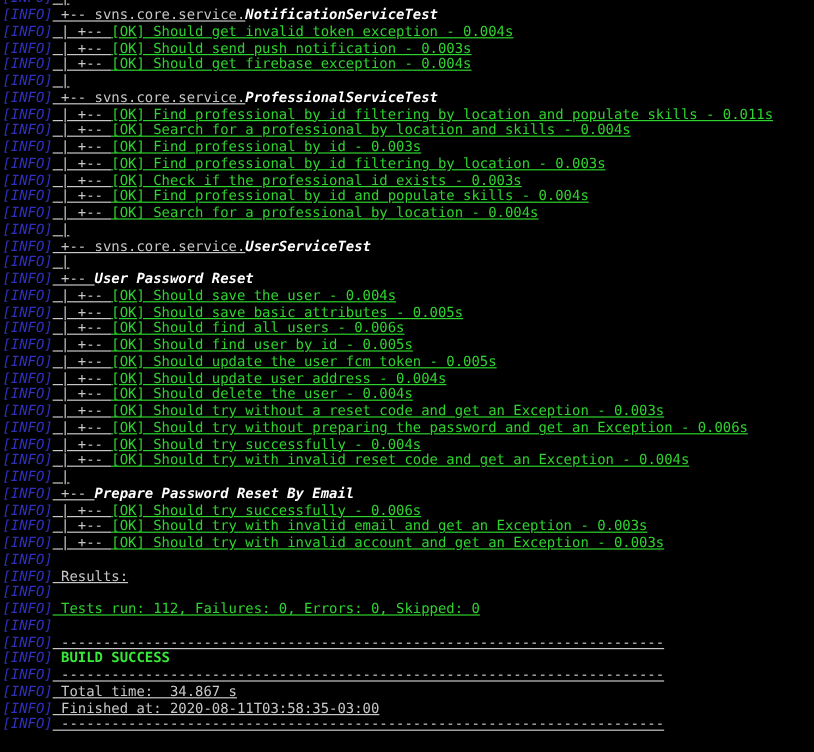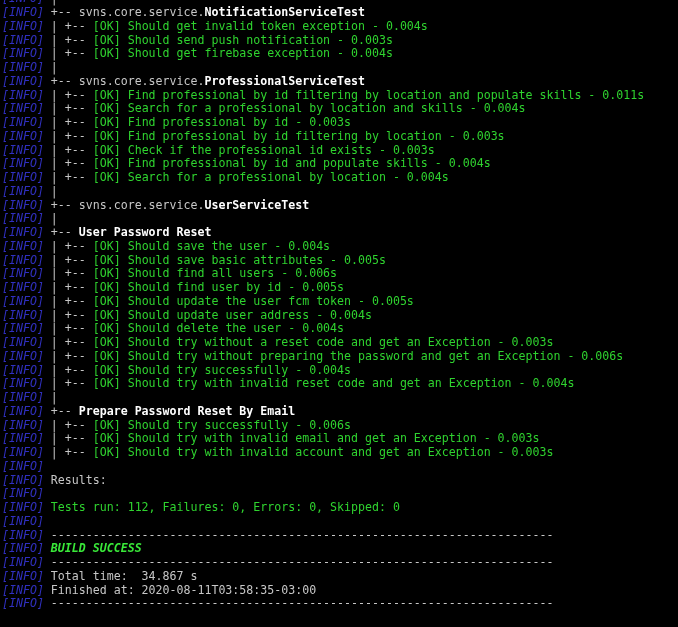--- a/index.html
+++ b/index.html
@@ -21,23 +21,23 @@
     position: absolute;
     top: -7.6px;
     left: 2px;
     font-family: "DejaVu Sans Mono", "Liberation Mono", monospace;
     font-size: 11.6px;
     line-height: 13.75px;
     white-space: pre;
   }
   .line { height: 13.75px; }
   .s-info   { color: var(--blue,  #3030c0); font-style: italic; }
-  .s-text   { color: var(--gray,  #c7c7c7); }
-  .s-white  { color: var(--white, #ffffff); font-weight: bold; }
-  .s-green  { color: var(--green, #2fd32f); }
-  .s-sgreen { color: var(--sgreen,#39e839); font-weight: bold; font-style: italic; }
+  .s-text   { color: var(--gray,  #c7c7c7); text-decoration: underline; }
+  .s-white  { color: var(--white, #ffffff); font-weight: bold; font-style: italic; }
+  .s-green  { color: var(--green, #2fd32f); text-decoration: underline; }
+  .s-sgreen { color: var(--sgreen,#39e839); font-weight: bold; }
 </style>
 </head>
 <body>
 
 <div class="terminal">
   <div class="console"><div class="line"><span class="s-info">[INFO]</span><span class="s-text"> |</span></div><div class="line"><span class="s-info">[INFO]</span><span class="s-text"> +-- svns.core.service.</span><span class="s-white">NotificationServiceTest</span></div><div class="line"><span class="s-info">[INFO]</span><span class="s-text"> | +-- </span><span class="s-green">[OK] Should get invalid token exception - 0.004s</span></div><div class="line"><span class="s-info">[INFO]</span><span class="s-text"> | +-- </span><span class="s-green">[OK] Should send push notification - 0.003s</span></div><div class="line"><span class="s-info">[INFO]</span><span class="s-text"> | +-- </span><span class="s-green">[OK] Should get firebase exception - 0.004s</span></div><div class="line"><span class="s-info">[INFO]</span><span class="s-text"> |</span></div><div class="line"><span class="s-info">[INFO]</span><span class="s-text"> +-- svns.core.service.</span><span class="s-white">ProfessionalServiceTest</span></div><div class="line"><span class="s-info">[INFO]</span><span class="s-text"> | +-- </span><span class="s-green">[OK] Find professional by id filtering by location and populate skills - 0.011s</span></div><div class="line"><span class="s-info">[INFO]</span><span class="s-text"> | +-- </span><span class="s-green">[OK] Search for a professional by location and skills - 0.004s</span></div><div class="line"><span class="s-info">[INFO]</span><span class="s-text"> | +-- </span><span class="s-green">[OK] Find professional by id - 0.003s</span></div><div class="line"><span class="s-info">[INFO]</span><span class="s-text"> | +-- </span><span class="s-green">[OK] Find professional by id filtering by location - 0.003s</span></div><div class="line"><span class="s-info">[INFO]</span><span class="s-text"> | +-- </span><span class="s-green">[OK] Check if the professional id exists - 0.003s</span></div><div class="line"><span class="s-info">[INFO]</span><span class="s-text"> | +-- </span><span class="s-green">[OK] Find professional by id and populate skills - 0.004s</span></div><div class="line"><span class="s-info">[INFO]</span><span class="s-text"> | +-- </span><span class="s-green">[OK] Search for a professional by location - 0.004s</span></div><div class="line"><span class="s-info">[INFO]</span><span class="s-text"> |</span></div><div class="line"><span class="s-info">[INFO]</span><span class="s-text"> +-- svns.core.service.</span><span class="s-white">UserServiceTest</span></div><div class="line"><span class="s-info">[INFO]</span><span class="s-text"> |</span></div><div class="line"><span class="s-info">[INFO]</span><span class="s-text"> +-- </span><span class="s-white">User Password Reset</span></div><div class="line"><span class="s-info">[INFO]</span><span class="s-text"> | +-- </span><span class="s-green">[OK] Should save the user - 0.004s</span></div><div class="line"><span class="s-info">[INFO]</span><span class="s-text"> | +-- </span><span class="s-green">[OK] Should save basic attributes - 0.005s</span></div><div class="line"><span class="s-info">[INFO]</span><span class="s-text"> | +-- </span><span class="s-green">[OK] Should find all users - 0.006s</span></div><div class="line"><span class="s-info">[INFO]</span><span class="s-text"> | +-- </span><span class="s-green">[OK] Should find user by id - 0.005s</span></div><div class="line"><span class="s-info">[INFO]</span><span class="s-text"> | +-- </span><span class="s-green">[OK] Should update the user fcm token - 0.005s</span></div><div class="line"><span class="s-info">[INFO]</span><span class="s-text"> | +-- </span><span class="s-green">[OK] Should update user address - 0.004s</span></div><div class="line"><span class="s-info">[INFO]</span><span class="s-text"> | +-- </span><span class="s-green">[OK] Should delete the user - 0.004s</span></div><div class="line"><span class="s-info">[INFO]</span><span class="s-text"> | +-- </span><span class="s-green">[OK] Should try without a reset code and get an Exception - 0.003s</span></div><div class="line"><span class="s-info">[INFO]</span><span class="s-text"> | +-- </span><span class="s-green">[OK] Should try without preparing the password and get an Exception - 0.006s</span></div><div class="line"><span class="s-info">[INFO]</span><span class="s-text"> | +-- </span><span class="s-green">[OK] Should try successfully - 0.004s</span></div><div class="line"><span class="s-info">[INFO]</span><span class="s-text"> | +-- </span><span class="s-green">[OK] Should try with invalid reset code and get an Exception - 0.004s</span></div><div class="line"><span class="s-info">[INFO]</span><span class="s-text"> |</span></div><div class="line"><span class="s-info">[INFO]</span><span class="s-text"> +-- </span><span class="s-white">Prepare Password Reset By Email</span></div><div class="line"><span class="s-info">[INFO]</span><span class="s-text"> | +-- </span><span class="s-green">[OK] Should try successfully - 0.006s</span></div><div class="line"><span class="s-info">[INFO]</span><span class="s-text"> | +-- </span><span class="s-green">[OK] Should try with invalid email and get an Exception - 0.003s</span></div><div class="line"><span class="s-info">[INFO]</span><span class="s-text"> | +-- </span><span class="s-green">[OK] Should try with invalid account and get an Exception - 0.003s</span></div><div class="line"><span class="s-info">[INFO]</span></div><div class="line"><span class="s-info">[INFO]</span><span class="s-text"> Results:</span></div><div class="line"><span class="s-info">[INFO]</span></div><div class="line"><span class="s-info">[INFO]</span><span class="s-green"> Tests run: 112, Failures: 0, Errors: 0, Skipped: 0</span></div><div class="line"><span class="s-info">[INFO]</span></div><div class="line"><span class="s-info">[INFO]</span><span class="s-text"> ------------------------------------------------------------------------</span></div><div class="line"><span class="s-info">[INFO]</span><span class="s-sgreen"> BUILD SUCCESS</span></div><div class="line"><span class="s-info">[INFO]</span><span class="s-text"> ------------------------------------------------------------------------</span></div><div class="line"><span class="s-info">[INFO]</span><span class="s-text"> Total time:  34.867 s</span></div><div class="line"><span class="s-info">[INFO]</span><span class="s-text"> Finished at: 2020-08-11T03:58:35-03:00</span></div><div class="line"><span class="s-info">[INFO]</span><span class="s-text"> ------------------------------------------------------------------------</span></div></div>
 </div>
 
 </body></html>

